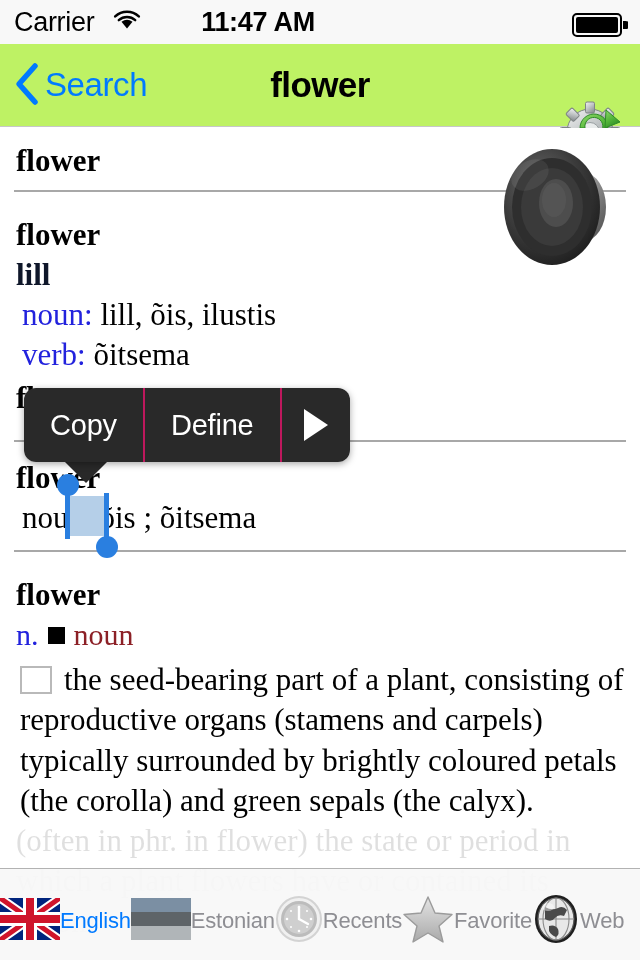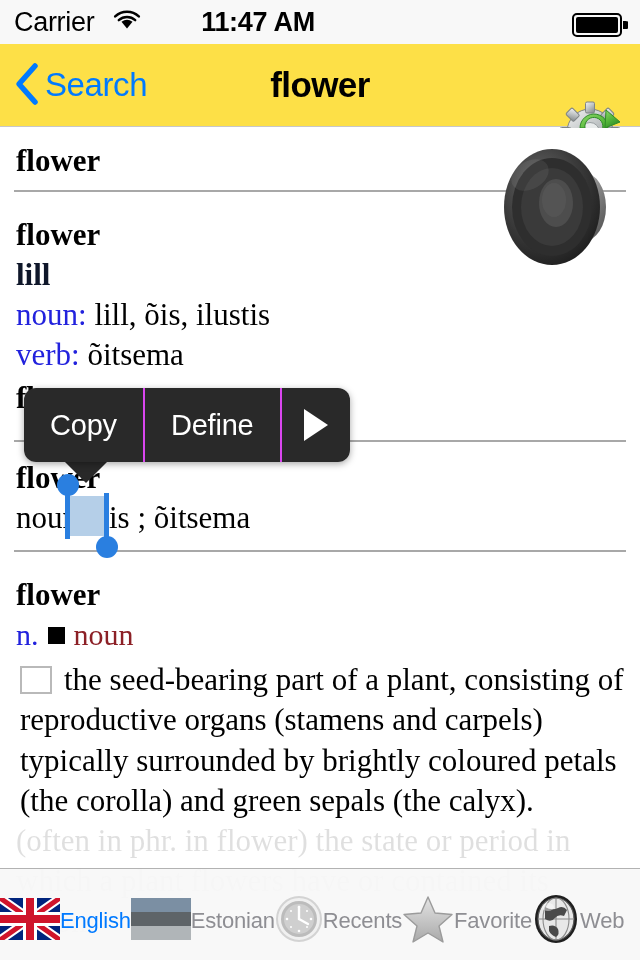--- a/index.html
+++ b/index.html
@@ -25,21 +25,21 @@
   #wifi-icon{ display:block; }
   #status-time{
     position:absolute; left:0; width:516px; text-align:center;
     font-size:27px; font-weight:bold; color:#000; letter-spacing:-0.3px;
   }
   #battery-icon{ position:absolute; right:12px; top:13px; }
 
   
   #nav-bar{
     position:absolute; top:44px; left:0; width:640px; height:83px;
-    background:#fde047;
+    background:#bef264;
     border-bottom:1px solid #c7c7c9;
   }
   #back-button{
     position:absolute; left:13px; top:0; height:82px;
     display:flex; align-items:center; gap:4px; cursor:pointer;
   }
   #back-chevron{ display:block; margin-top:2px; }
   #back-label{ font-size:33px; color:#007aff; letter-spacing:-0.4px; }
   #nav-title{
     position:absolute; left:0; top:0; width:640px; height:82px;
@@ -59,21 +59,21 @@
   .headword{
     font-family:"Liberation Serif", serif;
     font-weight:bold; font-size:31px; color:#000;
     padding:0 16px; line-height:1.25;
   }
   .divider{
     height:2px; background:#a8a8a8; margin:9px 14px 0 14px;
   }
   .tr-line{
     font-family:"Liberation Serif", serif;
-    font-size:31px; color:#000; padding:0 16px; line-height:1.30;
+    font-size:31px; color:#000; padding:0 22px; line-height:1.30;
   }
   .tr-lill{
     font-family:"Liberation Serif", serif;
     font-weight:bold; font-size:31px; color:#0f172a;
     padding:0 16px; line-height:1.3;
   }
   .pos-blue{ color:#2222dd; }
   .pos-red{ color:#8c2026; }
 
   #speaker-icon{
@@ -132,21 +132,21 @@
     height:74px; display:flex;
     border-radius:12px; overflow:hidden;
     box-shadow:0 2px 7px rgba(0,0,0,0.35);
     z-index:30;
   }
   .menu-item{
     display:flex; align-items:center; justify-content:center;
     background:#292929; color:#fff;
     font-size:29px; letter-spacing:-0.2px;
     padding:0 26px; cursor:pointer;
-    border-right:2px solid #d946ef;
+    border-right:2px solid #be185d;
   }
   .menu-item.highlight{
     background:linear-gradient(180deg,#b9b9b9 0%,#a9a9a9 100%);
     color:#ffffff;
   }
   .menu-item:last-child{ border-right:none; padding:0 22px; }
   #menu-arrow-glyph{
     width:0; height:0;
     border-top:16px solid transparent;
     border-bottom:16px solid transparent;

